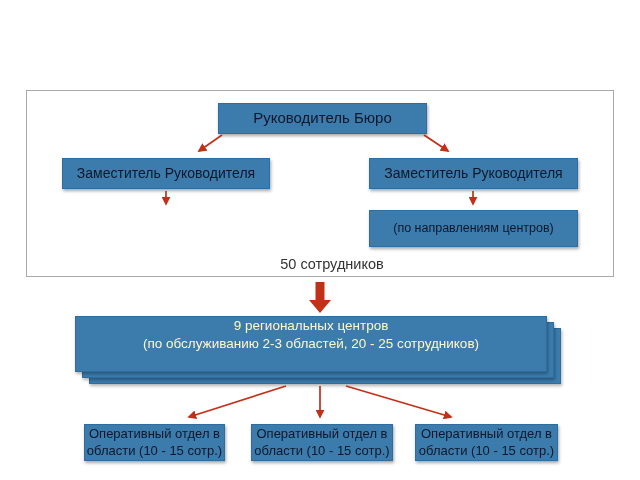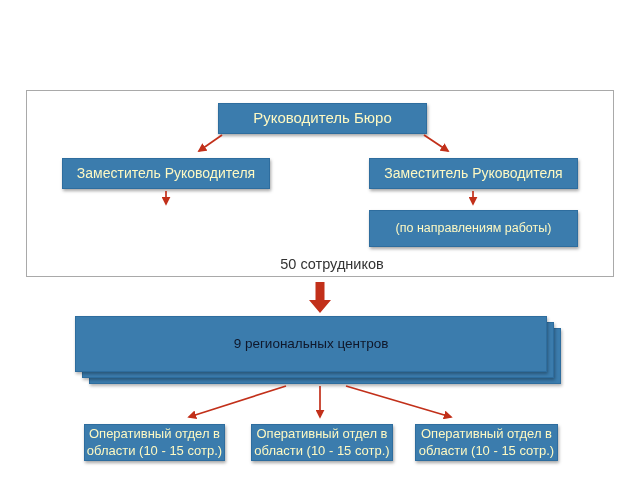--- a/index.html
+++ b/index.html
@@ -33,21 +33,21 @@
     height: 187px;
     border: 1px solid var(--frame-border, #a9a9a9);
     background: #ffffff;
     box-sizing: border-box;
   }
   .bluebox {
     position: absolute;
     background: var(--box-blue, #3b7cad);
     border: 1px solid var(--box-border, #2e6d9e);
     box-sizing: border-box;
-    color: #fef9c3;
+    color: #0f172a;
     display: flex;
     flex-direction: column;
     align-items: center;
     justify-content: center;
     text-align: center;
     box-shadow: 1px 2px 3px rgba(0,0,0,0.35);
     line-height: 1.25;
   }
   .head-box      { left: 218px; top: 103px; width: 209px; height: 31px; font-size: 15px; }
   .deputy-left   { left: 62px;  top: 158px; width: 208px; height: 31px; font-size: 14px; }
@@ -70,25 +70,24 @@
     height: 56px;
     background: var(--box-blue, #3b7cad);
     border: 1px solid var(--box-border, #2e6d9e);
     box-sizing: border-box;
     box-shadow: 1px 2px 3px rgba(0,0,0,0.3);
   }
   .stack-back  { left: 89px; top: 328px; }
   .stack-mid   { left: 82px; top: 322px; }
   .stack-front {
     left: 75px; top: 316px;
-    color: #0f172a;
+    color: #fef9c3;
     display: flex;
     flex-direction: column;
     align-items: center;
-    justify-content: center;
     text-align: center;
     font-size: 13.5px;
     line-height: 1.35;
   }
   .op-box { top: 424px; height: 37px; font-size: 13px; }
   .op-1 { left: 84px;  width: 141px; }
   .op-2 { left: 251px; width: 142px; }
   .op-3 { left: 415px; width: 143px; }
   .arrows-svg {
     position: absolute;
@@ -120,30 +119,31 @@
   <div class="bluebox deputy-left">
     <span>Заместитель Руководителя</span>
   </div>
 
   <div class="bluebox deputy-right">
     <span>Заместитель Руководителя</span>
   </div>
 
 
   <div class="bluebox dept-right">
-    <span>(по направлениям работы)</span>
+    <span>(по направлениям центров)</span>
   </div>
 
   <div class="staff-note">50 сотрудников</div>
 
   <div>
     <div class="stack-layer stack-back"></div>
     <div class="stack-layer stack-mid"></div>
     <div class="stack-layer stack-front">
       <span>9 региональных центров</span>
+      <span>(по обслуживанию 2-3 областей, 20 - 25 сотрудников)</span>
     </div>
   </div>
 
   <div class="bluebox op-box op-1">
     <span>Оперативный отдел в</span>
     <span>области (10 - 15 сотр.)</span>
   </div>
 
   <div class="bluebox op-box op-2">
     <span>Оперативный отдел в</span>

